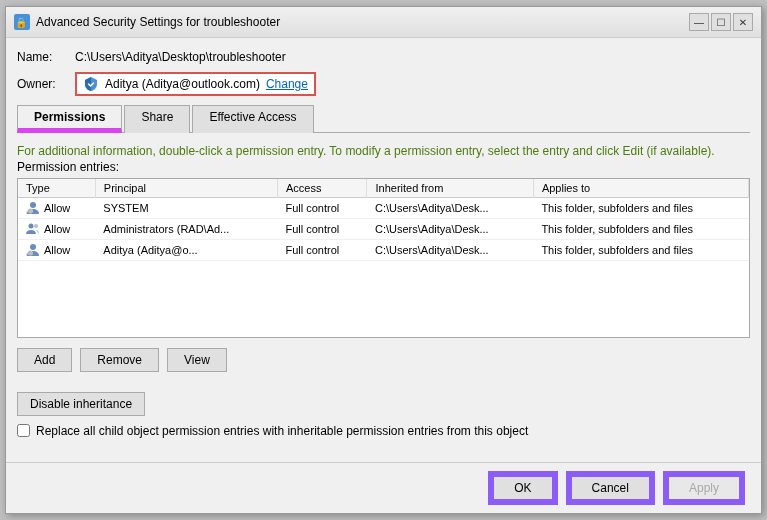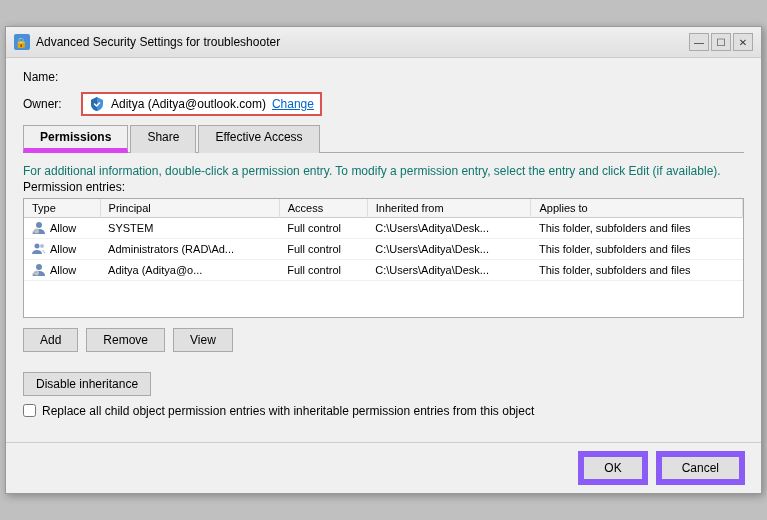--- a/index.html
+++ b/index.html
@@ -57,21 +57,21 @@
       background: #e0e0e0;
       border: 1px solid #aaa;
       display: flex;
       align-items: center;
       justify-content: center;
       font-size: 10px;
       cursor: pointer;
       color: #333;
     }
     .content {
-      padding: 12px 17px;
+      padding: 12px 11px;
     }
     .field-row {
       display: flex;
       align-items: center;
       margin-bottom: 8px;
       gap: 8px;
     }
     .field-label {
       width: 50px;
       color: #000;
@@ -115,33 +115,33 @@
       position: relative;
       top: 1px;
     }
     .tab.active {
       background: #f0f0f0;
       border-bottom: 5px solid #d946ef;
       font-weight: 600;
     }
     .info-text {
       font-size: 12px;
-      color: #0f766e;
+      color: #4d7c0f;
       margin-bottom: 0;
       line-height: 1.4;
     }
     .section-label {
       font-size: 12px;
       color: #000;
       margin-bottom: 4px;
     }
     .table-container {
       border: 1px solid #aaa;
       background: white;
-      height: 120px;
+      height: 160px;
       overflow-y: auto;
     }
     table {
       width: 100%;
       border-collapse: collapse;
       font-size: 11px;
     }
     thead tr {
       background: #f5f5f5;
       border-bottom: 1px solid #ccc;
@@ -246,20 +246,21 @@
       <div class="title-btn">—</div>
       <div class="title-btn">☐</div>
       <div class="title-btn close">✕</div>
     </div>
   </div>
 
   <div class="content">
     
     <div class="field-row">
       <span class="field-label">Name:</span>
+      <span class="field-value">C:\Users\Aditya\Desktop\troubleshooter</span>
     </div>
     
     <div class="field-row">
       <span class="field-label">Owner:</span>
       <div class="owner-box">
         <svg class="shield-icon" viewBox="0 0 16 16" fill="none" xmlns="http://www.w3.org/2000/svg">
           <path d="M8 1L2 4v4c0 3.3 2.5 6.4 6 7 3.5-.6 6-3.7 6-7V4L8 1z" fill="#4a90d9"></path>
           <path d="M8 1L2 4v4c0 3.3 2.5 6.4 6 7" fill="#2b6cb0"></path>
           <path d="M5.5 8l2 2 3-3" stroke="white" stroke-width="1.5" stroke-linecap="round" stroke-linejoin="round"></path>
         </svg>
@@ -365,14 +366,15 @@
     
     <div class="checkbox-row">
       <input type="checkbox" style="">
       <label class="checkbox-label">Replace all child object permission entries with inheritable permission entries from this object</label>
     </div>
   </div>
 
   <div class="dialog-footer">
     <button class="footer-btn primary">OK</button>
     <button class="footer-btn">Cancel</button>
+    <button class="footer-btn" disabled="">Apply</button>
   </div>
 </div>
 
 </body></html>

